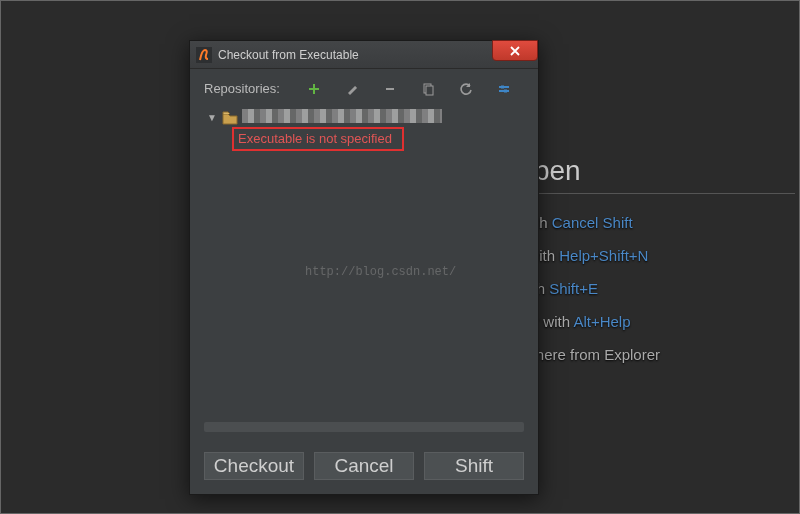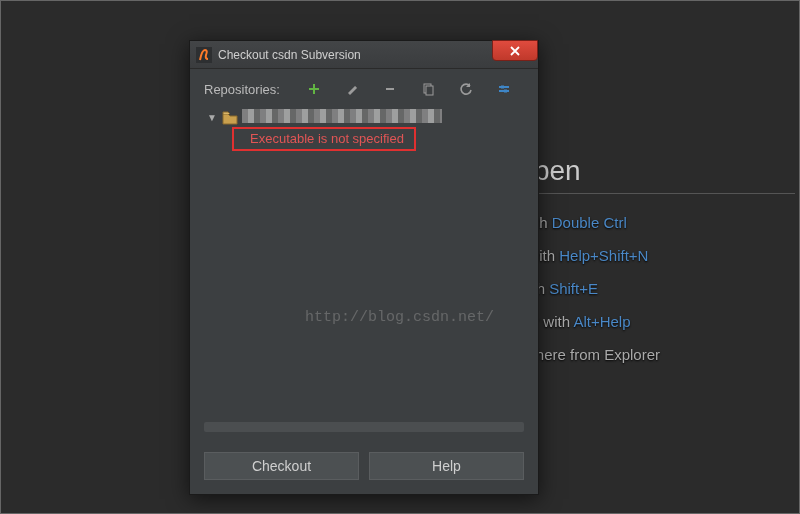--- a/index.html
+++ b/index.html
@@ -63,21 +63,21 @@
     background: linear-gradient(to bottom, #e04b3e, #c0392b);
     border: 1px solid #7a2018;
     border-radius: 0 0 4px 4px;
     display: flex; align-items: center; justify-content: center;
     color: #fff; font-weight: bold;
     cursor: pointer;
   }
 
   .dlg-body { flex: 1; padding: 12px 14px 10px 14px; display: flex; flex-direction: column; }
   .toolbar {
-    display: flex; align-items: center; gap: 22px;
+    display: flex; gap: 22px;
     margin-bottom: 6px;
     color: #bbbbbb;
   }
   .toolbar .lbl { margin-right: 4px; font-size: 13px; }
   .tb-icon {
     width: 16px; height: 16px;
     display: inline-flex; align-items: center; justify-content: center;
     cursor: pointer;
   }
   .tree {
@@ -102,71 +102,70 @@
     width: 200px; height: 14px;
     background:
       repeating-linear-gradient(90deg, #8b8b8b 0 6px, #b0b0b0 6px 12px, #6e6e6e 12px 18px);
     filter: blur(0.6px);
     opacity: 0.85;
   }
   .error-box {
     position: absolute;
     left: 28px; top: 24px;
     border: 2px solid #e03030;
-    padding: 2px 10px 3px 16px;
+    padding: 2px 10px 3px 4px;
   }
   .error-text { color: #e05555; font-size: 13px; }
 
   .watermark {
     position: absolute;
     left: 305px; top: 265px;
     color: #888; opacity: 0.55;
     font-family: "Courier New", monospace;
-    font-size: 15px;
+    font-size: 12px;
     pointer-events: none;
-    margin-top: 44px;
   }
 
   .scroll-track {
     height: 10px;
     background: #4b4e50;
     border-radius: 2px;
     margin-top: 4px;
   }
 
   .btn-row {
     display: flex; gap: 10px;
     padding: 10px 14px 14px 14px;
     justify-content: flex-start;
   }
   .btn {
     flex: 1;
     height: 28px;
     background: #4c5052;
     border: 1px solid #5a5d5f;
     color: #cfcfcf;
-    font-size: 14px;
+    font-size: 19px;
     display: flex; align-items: center; justify-content: center;
     cursor: pointer;
   }
 
   .frame {
     position: absolute; left:0; top:0;
     width: 800px; height: 514px;
     border: 1px solid #666;
     pointer-events: none;
   }
 </style>
 </head>
 <body>
 
 <div class="bg-panel">
   <div class="bg-heading">e open</div>
   <div class="bg-line">
-    <span>ere with  </span><span class="kbd">Double Ctrl</span>
+    <span>ere with  </span><span class="kbd">Cancel Shift</span>
   </div>
   <div class="bg-line">
     <span>ame with  </span><span class="kbd">Help+Shift+N</span>
   </div>
   <div class="bg-line">
     <span>les with  </span><span class="kbd">Shift+E</span>
   </div>
   <div class="bg-line">
     <span>on Bar with  </span><span class="kbd">Alt+Help</span>
   </div>
@@ -176,21 +175,21 @@
 </div>
 
 <div class="dialog">
   <div class="titlebar">
     <span class="app-icon">
       <svg width="16" height="16" viewBox="0 0 16 16">
         <rect width="16" height="16" fill="#2d2f31"></rect>
         <path d="M4 13 Q6 3 9 3 Q12 3 10 8 Q9 12 12 12" stroke="#ff7a29" stroke-width="2" fill="none"></path>
       </svg>
     </span>
-    <span class="title-text">Checkout csdn Subversion</span>
+    <span class="title-text">Checkout from Executable</span>
     <div class="close-btn">
       <svg width="12" height="10" viewBox="0 0 12 10">
           <path d="M2 1 L10 9 M10 1 L2 9" stroke="#fff" stroke-width="1.8"></path>
         </svg>
     </div>
   </div>
 
   <div class="dlg-body">
     <div class="toolbar">
       <span class="lbl">Repositories:</span>
@@ -246,19 +245,20 @@
       <div class="error-box">
         <span class="error-text">Executable is not specified</span>
       </div>
     </div>
 
     <div class="scroll-track"></div>
   </div>
 
   <div class="btn-row">
     <div class="btn">Checkout</div>
-    <div class="btn">Help</div>
+    <div class="btn">Cancel</div>
+    <div class="btn">Shift</div>
   </div>
 </div>
 
 <div class="watermark">http://blog.csdn.net/</div>
 
 <div class="frame"></div>
 
 </body></html>

